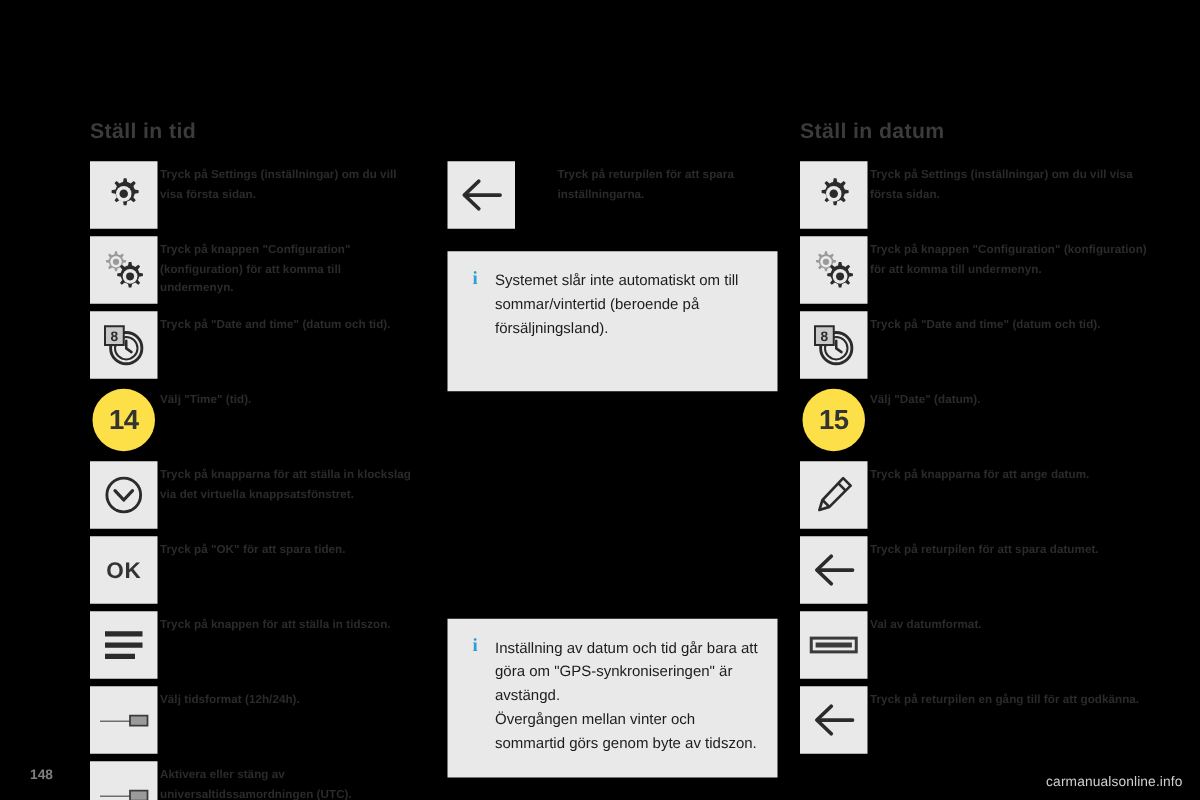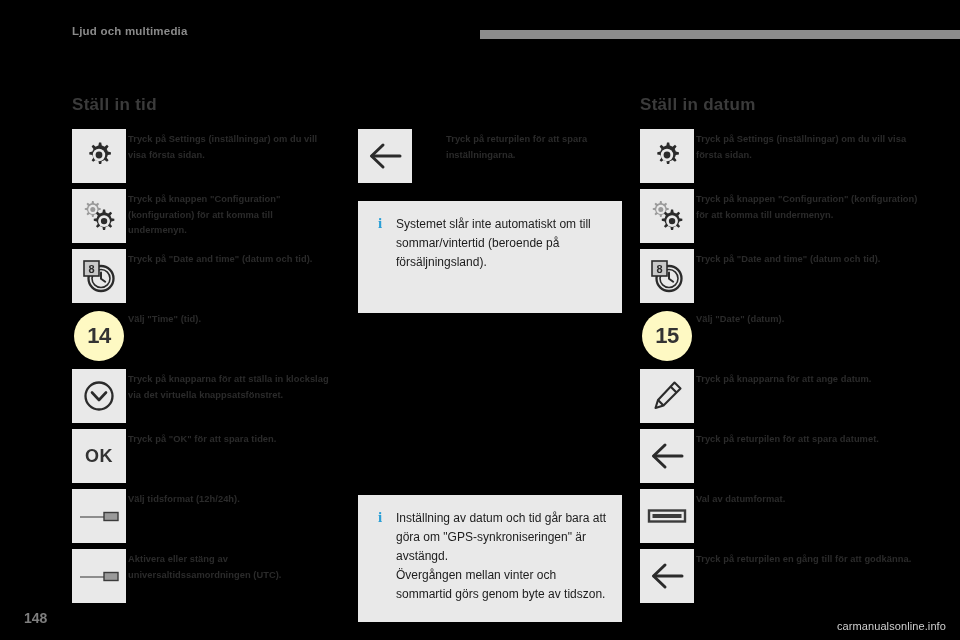--- a/index.html
+++ b/index.html
@@ -58,21 +58,21 @@
     flex: 1 1 auto;
     padding-left: 2px; padding-top: 3px;
     font-size: 9.3px; font-weight: bold; color: #2b2b2b;
     line-height: 15.5px;
     letter-spacing: .05px;
   }
 
   
   .badge {
     width: 50px; height: 50px; border-radius: 50%;
-    background: #fef9c3;
+    background: #fde047;
     display: flex; align-items: center; justify-content: center;
     font-size: 22px; font-weight: bold; color: #333;
     letter-spacing: -.5px;
   }
 
   
   .infobox {
     background: #e9e9e9;
     padding: 14px 14px 18px 14px;
     display: flex; align-items: flex-start;
@@ -84,43 +84,39 @@
     font-family: "Liberation Serif", serif;
   }
   .info-text {
     padding-left: 8px;
     font-size: 12px; color: #1c1c1c; line-height: 19px;
   }
 
   
   .page-number {
     position: absolute; left: 24px; bottom: 14px;
-    font-size: 14px; font-weight: bold; color: #7e7e7e;
+    font-size: 11px; font-weight: bold; color: #7e7e7e;
   }
   .watermark {
     position: absolute; right: 14px; bottom: 8px;
     font-size: 11px; color: #cfcfcf; letter-spacing: .1px;
   }
 
   
   svg { display: block; }
   .ok-label {
     font-size: 18px; font-weight: bold; color: #333;
     letter-spacing: .5px;
   }
 </style>
 </head>
 <body>
 
 <div class="page">
 
-  <div class="header">
-    <div class="header-title">Ljud och multimedia</div>
-    <div class="header-bar"></div>
-  </div>
 
   <div class="col col-left">
     <div class="col-title">Ställ in tid</div>
 
     <div class="step">
       <div class="step-icon">
         <svg width="34" height="34" viewBox="0 0 34 34">
           <g fill="#2b2b2b">
             <path d="M17 3.5 l2.2 0 .6 3.1 a10.6 10.6 0 0 1 2.7 1.1 l2.5-1.9 1.6 1.6 -1.9 2.5 a10.6 10.6 0 0 1 1.1 2.7 l3.1 .6 0 2.2 -3.1 .6 a10.6 10.6 0 0 1 -1.1 2.7 l1.9 2.5 -1.6 1.6 -2.5-1.9 a10.6 10.6 0 0 1 -2.7 1.1 l-.6 3.1 -2.2 0 -.6-3.1 a10.6 10.6 0 0 1 -2.7-1.1 l-2.5 1.9 -1.6-1.6 1.9-2.5 a10.6 10.6 0 0 1 -1.1-2.7 l-3.1-.6 0-2.2 3.1-.6 a10.6 10.6 0 0 1 1.1-2.7 l-1.9-2.5 1.6-1.6 2.5 1.9 a10.6 10.6 0 0 1 2.7-1.1 z"></path>
           </g>
@@ -179,20 +175,30 @@
       <div class="step-text">Tryck på knapparna för att ställa in klockslag via det virtuella knappsatsfönstret.</div>
     </div>
 
     <div class="step">
       <div class="step-icon">
         <span class="ok-label">OK</span>
       </div>
       <div class="step-text">Tryck på "OK" för att spara tiden.</div>
     </div>
 
+    <div class="step">
+      <div class="step-icon">
+        <svg width="34" height="26" viewBox="0 0 34 26">
+          <rect x="2" y="2" width="30" height="4.2" fill="#2b2b2b"></rect>
+          <rect x="2" y="11" width="30" height="4.2" fill="#2b2b2b"></rect>
+          <rect x="2" y="20" width="24" height="4.2" fill="#2b2b2b"></rect>
+        </svg>
+      </div>
+      <div class="step-text">Tryck på knappen för att ställa in tidszon.</div>
+    </div>
 
     <div class="step">
       <div class="step-icon">
         <svg width="42" height="18" viewBox="0 0 42 18">
           <line x1="2" y1="10" x2="40" y2="10" stroke="#6e6e6e" stroke-width="1.3"></line>
           <rect x="26" y="5.5" width="14" height="8" fill="#9a9a9a" stroke="#3b3b3b" stroke-width="1.4"></rect>
         </svg>
       </div>
       <div class="step-text">Välj tidsformat (12h/24h).</div>
     </div>

